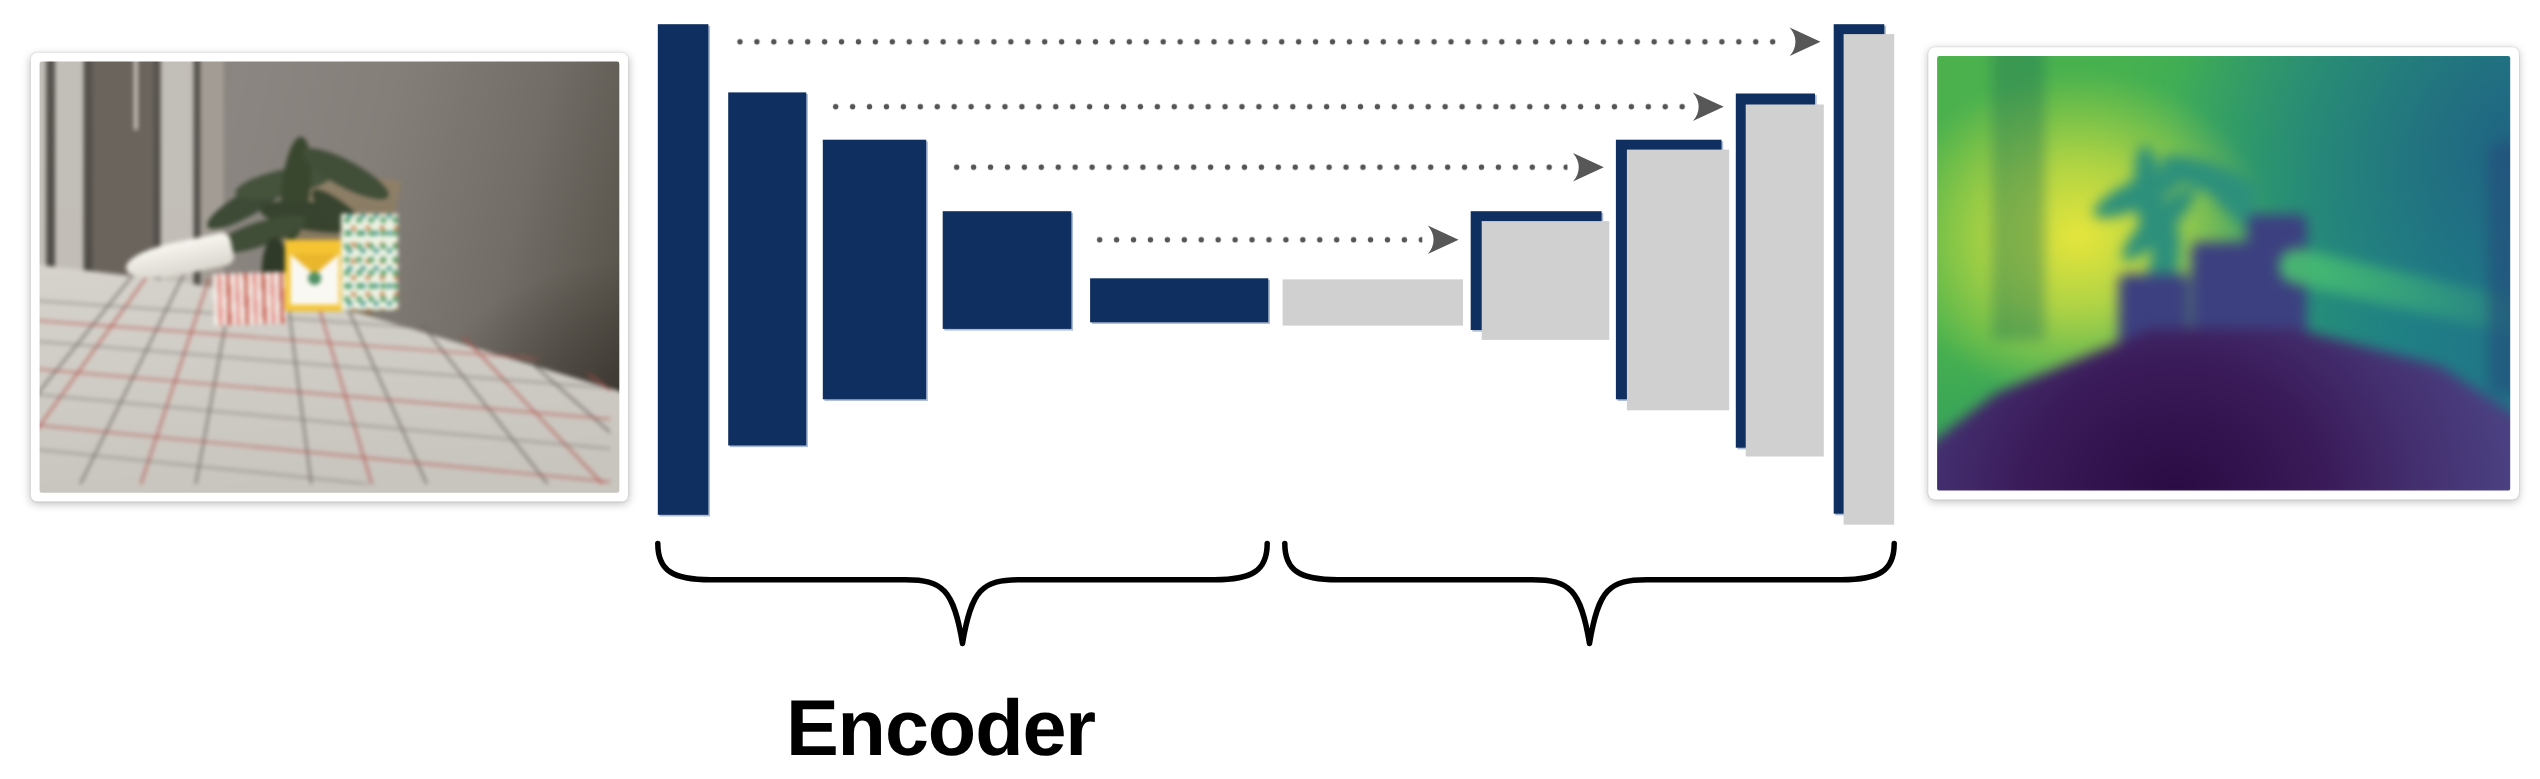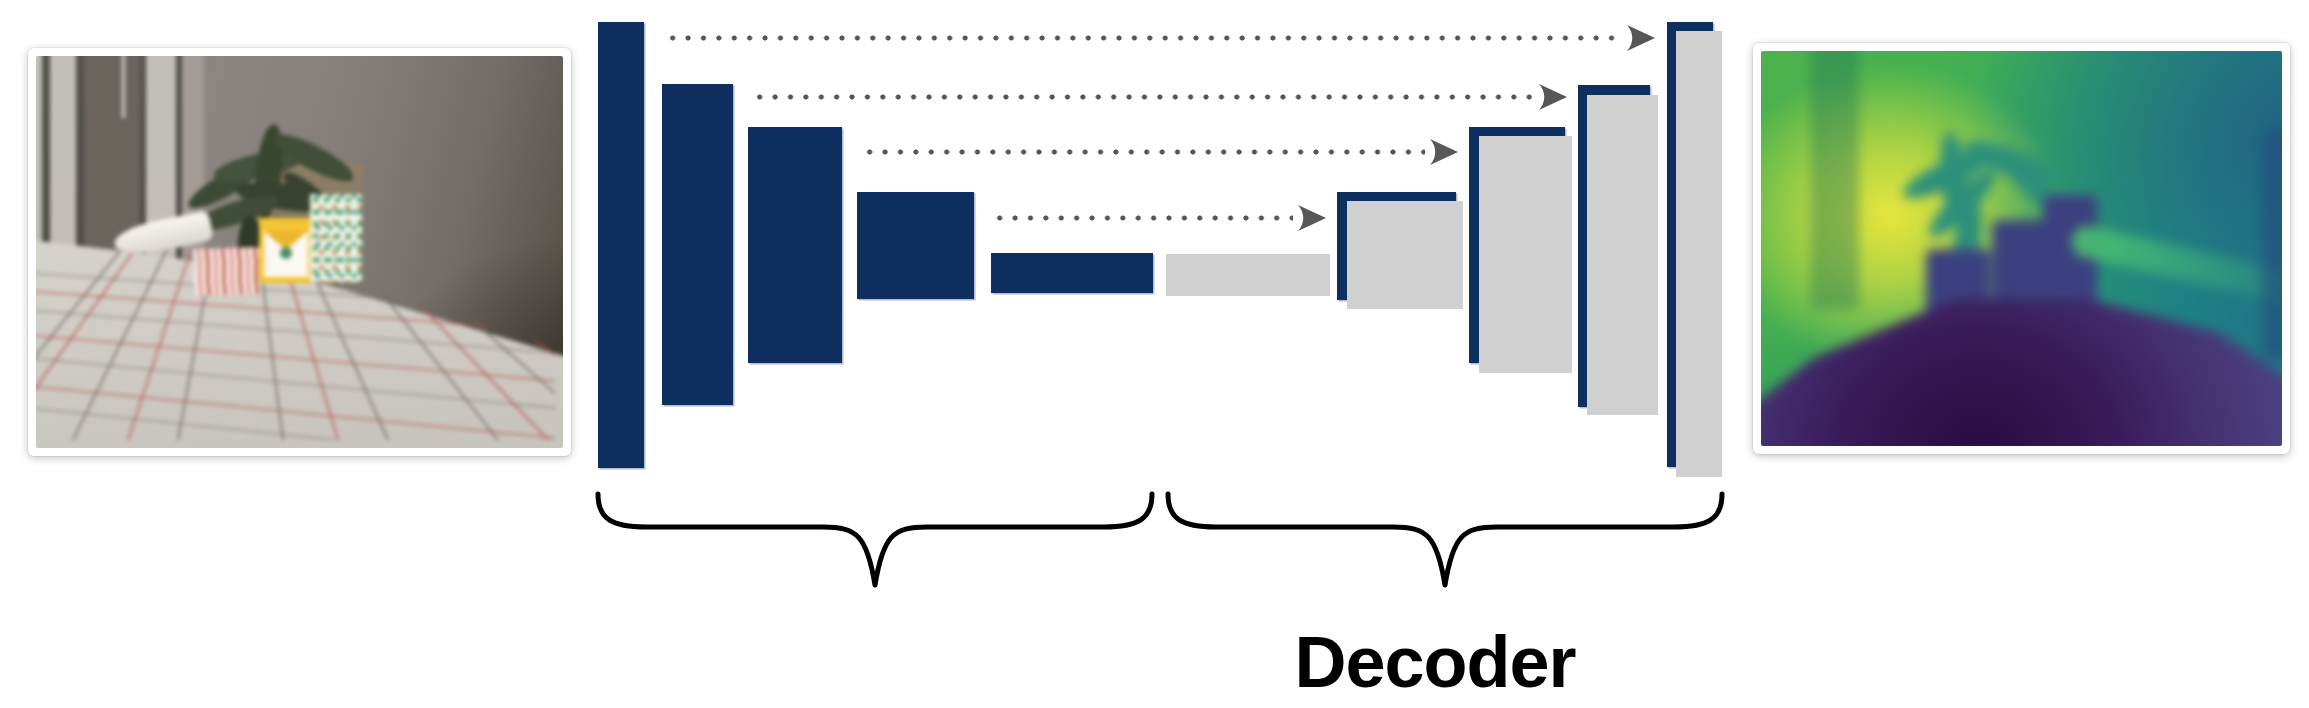--- a/index.html
+++ b/index.html
@@ -169,21 +169,21 @@
       <div class="ahead" style="left: 1297px; top: 204px; width: 30px; height: 28px;"><svg width="30" height="28" viewBox="0 0 30 28">
           <path d="M1,1 C8,9 8,19 1,27 L29,14 Z" fill="#575757"></path>
         </svg></div>
     </div>
 
   <svg id="braces" width="2309" height="708" viewBox="0 0 2309 708">
     <path id="brace-enc" fill="none" stroke-width="5" stroke-linecap="round" stroke-linejoin="round" d="M 598 494 C 598 519, 612 527, 646 527 L 823 527 C 857 527, 867 536, 875 585 C 883 536, 893 527, 927 527 L 1104 527 C 1138 527, 1152 519, 1152 494" stroke="#000000"></path>
     <path id="brace-dec" fill="none" stroke-width="5" stroke-linecap="round" stroke-linejoin="round" d="M 1168 494 C 1168 519, 1182 527, 1216 527 L 1393 527 C 1427 527, 1437 536, 1445 585 C 1453 536, 1463 527, 1497 527 L 1674 527 C 1708 527, 1722 519, 1722 494" stroke="#000000"></path>
   </svg>
 
-  <div class="figlabel" id="lbl-dec" style="left: 1225px; top: 622px; color: rgb(0, 0, 0);">Decoder</div>
+  <div class="figlabel" id="lbl-enc" style="left: 645px; top: 622px; color: rgb(0, 0, 0);">Encoder</div>
 
   <div class="photo right" aria-label="Predicted depth map in viridis colors: far wall glows yellow-green around the plant silhouette, the three boxes appear as dark indigo blocks and the near table fades to dark purple">
     <div class="pinner">
       <div class="dscene">
         <div class="d-base"></div>
         <div class="d-shadowcol"></div>
         <div style="left:150px;top:75px;width:200px;height:150px;">
           <div class="d-leaf" style="position:absolute;left:0px;top:48px;width:95px;height:26px;transform:rotate(-25deg);"></div>
           <div class="d-leaf" style="position:absolute;left:42px;top:18px;width:26px;height:95px;transform:rotate(-6deg);"></div>
           <div class="d-leaf" style="position:absolute;left:62px;top:35px;width:95px;height:26px;transform:rotate(20deg);"></div>

